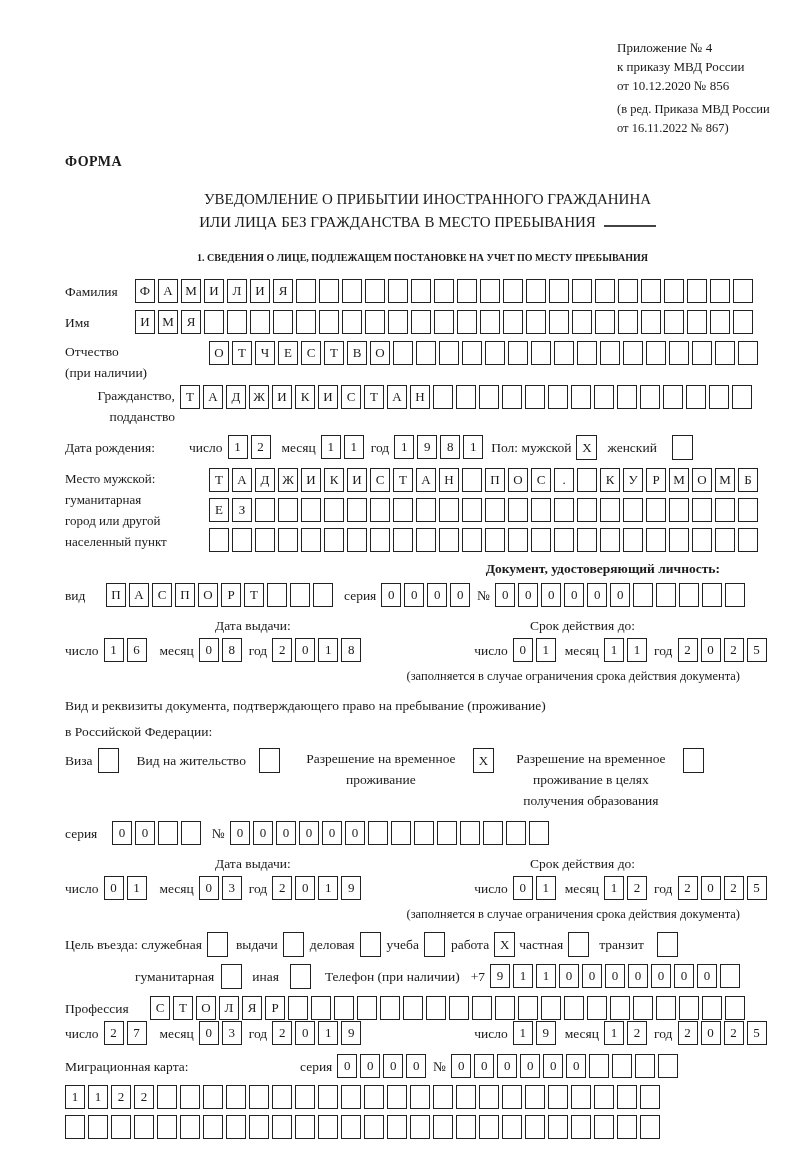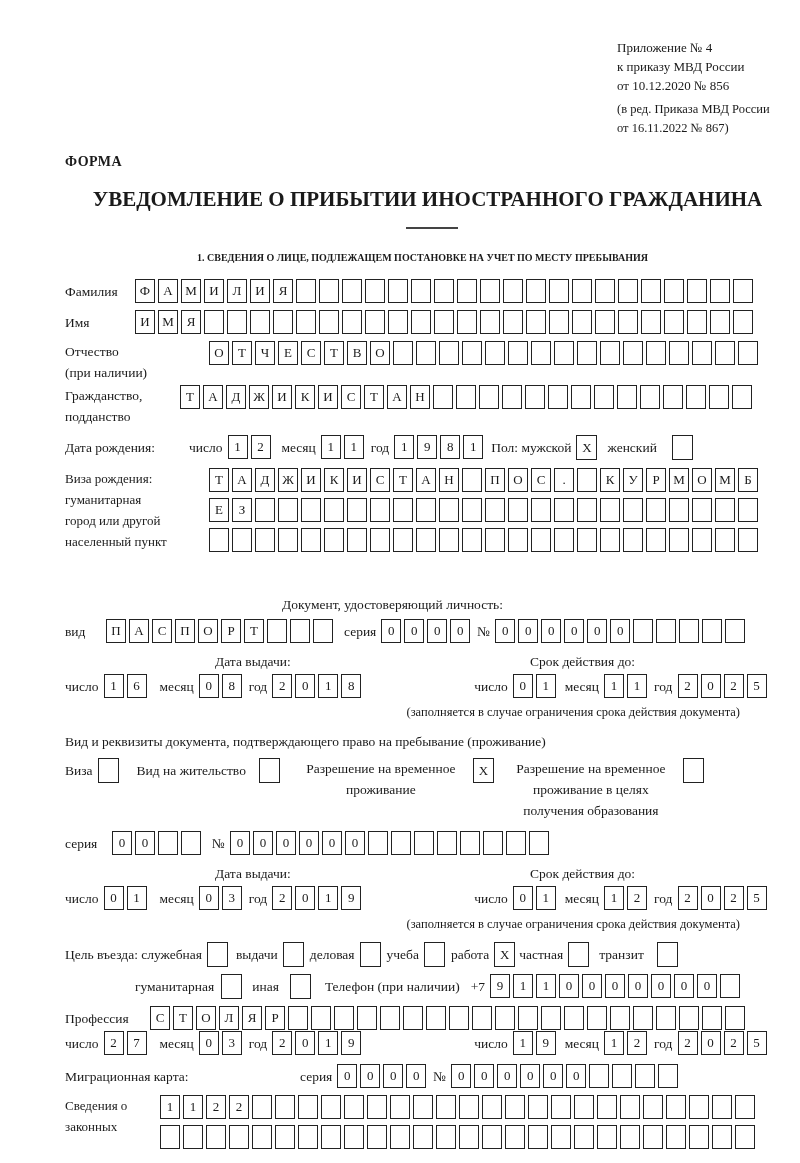--- a/index.html
+++ b/index.html
@@ -4,57 +4,57 @@
 <style>
   html,body{margin:0;padding:0;background:#ffffff;}
   body{width:800px;height:1163px;color:#1a1a1a;
        font-family:"Liberation Serif","DejaVu Serif",serif;font-size:13.5px;}
   .page{padding:38px 10px 0 65px;box-sizing:border-box;width:800px;}
   .appendix{margin-left:552px;line-height:19px;font-size:13px;white-space:nowrap;}
   .appendix .ed{font-size:12.5px;}
   .appendix .gap-top{margin-top:5px;}
   .forma{text-align:left;padding-right:32px;font-weight:bold;font-size:14px;
          letter-spacing:.5px;margin-top:16px;}
-  .title{margin-top:18px;text-align:center;font-weight:bold;font-size:21px;line-height:23px;}
+  .title{margin-top:18px;text-align:center;font-weight:normal;font-size:15px;line-height:23px;}
   .uline{display:inline-block;width:52px;border-bottom:2px solid #444;margin-left:8px;height:14px;}
   .sect{margin-top:18px;font-weight:bold;font-size:10px;text-align:center;margin-right:10px;}
   .row{display:flex;align-items:flex-start;}
   .lbl{white-space:nowrap;flex:none;margin-right:5px;}
   .lbl > div{line-height:25px;}
   .lbl.stack > div{line-height:21px;}
   .lbl.c{text-align:center;}
   .cells{display:flex;flex:none;}
   .cell{width:18px;height:22px;border:1.5px solid #222;margin-right:3px;flex:none;
         display:flex;align-items:center;justify-content:center;font-size:13px;background:#fff;}
   .chk{width:19px;height:23px;border:1.5px solid #222;flex:none;
        display:flex;align-items:center;justify-content:center;font-size:13px;background:#fff;}
   .gap{flex:none;}
   .fill{flex:1 1 auto;}
   .t{line-height:22px;}
-  .t.center{text-align:center;font-weight:normal;margin-right:70px;margin-top:36px;}
+  .t.center{text-align:right;font-weight:bold;margin-right:70px;}
   .t.note{text-align:right;padding-right:50px;font-size:12.5px;}
   .col{display:flex;flex-direction:column;}
   .col .cells{margin-bottom:6px;}
   .twocol-lbl > div{line-height:22px;font-size:13px;}
 </style>
 </head>
 <body>
 
 <div class="page">
   <div class="appendix">
     <div>Приложение № 4</div>
     <div>к приказу МВД России</div>
     <div>от 10.12.2020 № 856</div>
     <div class="ed gap-top">(в ред. Приказа МВД России</div>
     <div class="ed">от 16.11.2022 № 867)</div>
   </div>
   <div class="forma">ФОРМА</div>
   <div class="title">
     <div>УВЕДОМЛЕНИЕ О ПРИБЫТИИ ИНОСТРАННОГО ГРАЖДАНИНА</div>
-    <div><span class="uline"></span></div>
+    <div><span>ИЛИ ЛИЦА БЕЗ ГРАЖДАНСТВА В МЕСТО ПРЕБЫВАНИЯ</span><span class="uline"></span></div>
   </div>
   <div class="sect">1. СВЕДЕНИЯ О ЛИЦЕ, ПОДЛЕЖАЩЕМ ПОСТАНОВКЕ НА УЧЕТ ПО МЕСТУ ПРЕБЫВАНИЯ</div>
   <div id="form-lines">
       <div class="row" style="margin-top: 16px;">
         <div class="lbl" style="width: 65px;">
           <div>Фамилия</div>
         </div>
         <div class="cells">
           <div class="cell">Ф</div>
           <div class="cell">А</div>
@@ -144,21 +144,21 @@
           <div class="cell"></div>
           <div class="cell"></div>
           <div class="cell"></div>
           <div class="cell"></div>
           <div class="cell"></div>
           <div class="cell"></div>
           <div class="cell"></div>
           <div class="cell"></div>
         </div>
       </div>
-      <div class="row" style="margin-top: 2px;">
+      <div class="row" style="margin-top: 2px; text-align: right;">
         <div class="lbl stack" style="width: 110px;">
           <div>Гражданство,</div>
           <div>подданство</div>
         </div>
         <div class="cells">
           <div class="cell">Т</div>
           <div class="cell">А</div>
           <div class="cell">Д</div>
           <div class="cell">Ж</div>
           <div class="cell">И</div>
@@ -221,21 +221,21 @@
         <div class="chk">X</div>
         <div class="gap" style="width: 10px;"></div>
         <div class="lbl">
           <div>женский</div>
         </div>
         <div class="gap" style="width: 10px;"></div>
         <div class="chk"></div>
       </div>
       <div class="row" style="margin-top: 8px;">
         <div class="lbl stack twocol-lbl" style="width: 139px;">
-          <div>Виза рождения:</div>
+          <div>Место мужской:</div>
           <div>гуманитарная</div>
           <div>город или другой</div>
           <div>населенный пункт</div>
         </div>
         <div class="col">
           <div class="cells">
             <div class="cell">Т</div>
             <div class="cell">А</div>
             <div class="cell">Д</div>
             <div class="cell">Ж</div>
@@ -418,20 +418,21 @@
         </div>
         <div class="cells">
           <div class="cell">2</div>
           <div class="cell">0</div>
           <div class="cell">2</div>
           <div class="cell">5</div>
         </div>
       </div>
       <div class="t note" style="margin-top: 2px;">(заполняется в случае ограничения срока действия документа)</div>
       <div class="t " style="margin-top: 8px;">Вид и реквизиты документа, подтверждающего право на пребывание (проживание)</div>
+      <div class="t " style="margin-top: 4px;">в Российской Федерации:</div>
       <div class="row" style="margin-top: 5px;">
         <div class="lbl">
           <div>Виза</div>
         </div>
         <div class="chk"></div>
         <div class="gap" style="width: 18px;"></div>
         <div class="lbl">
           <div>Вид на жительство</div>
         </div>
         <div class="gap" style="width: 8px;"></div>
@@ -731,24 +732,20 @@
           <div class="cell">0</div>
           <div class="cell">0</div>
           <div class="cell">0</div>
           <div class="cell"></div>
           <div class="cell"></div>
           <div class="cell"></div>
           <div class="cell"></div>
         </div>
       </div>
       <div class="row" style="margin-top: 6px;">
-        <div class="lbl stack twocol-lbl" style="width: 90px;">
-          <div>Сведения о</div>
-          <div>законных</div>
-        </div>
         <div class="col">
           <div class="cells">
             <div class="cell">1</div>
             <div class="cell">1</div>
             <div class="cell">2</div>
             <div class="cell">2</div>
             <div class="cell"></div>
             <div class="cell"></div>
             <div class="cell"></div>
             <div class="cell"></div>

